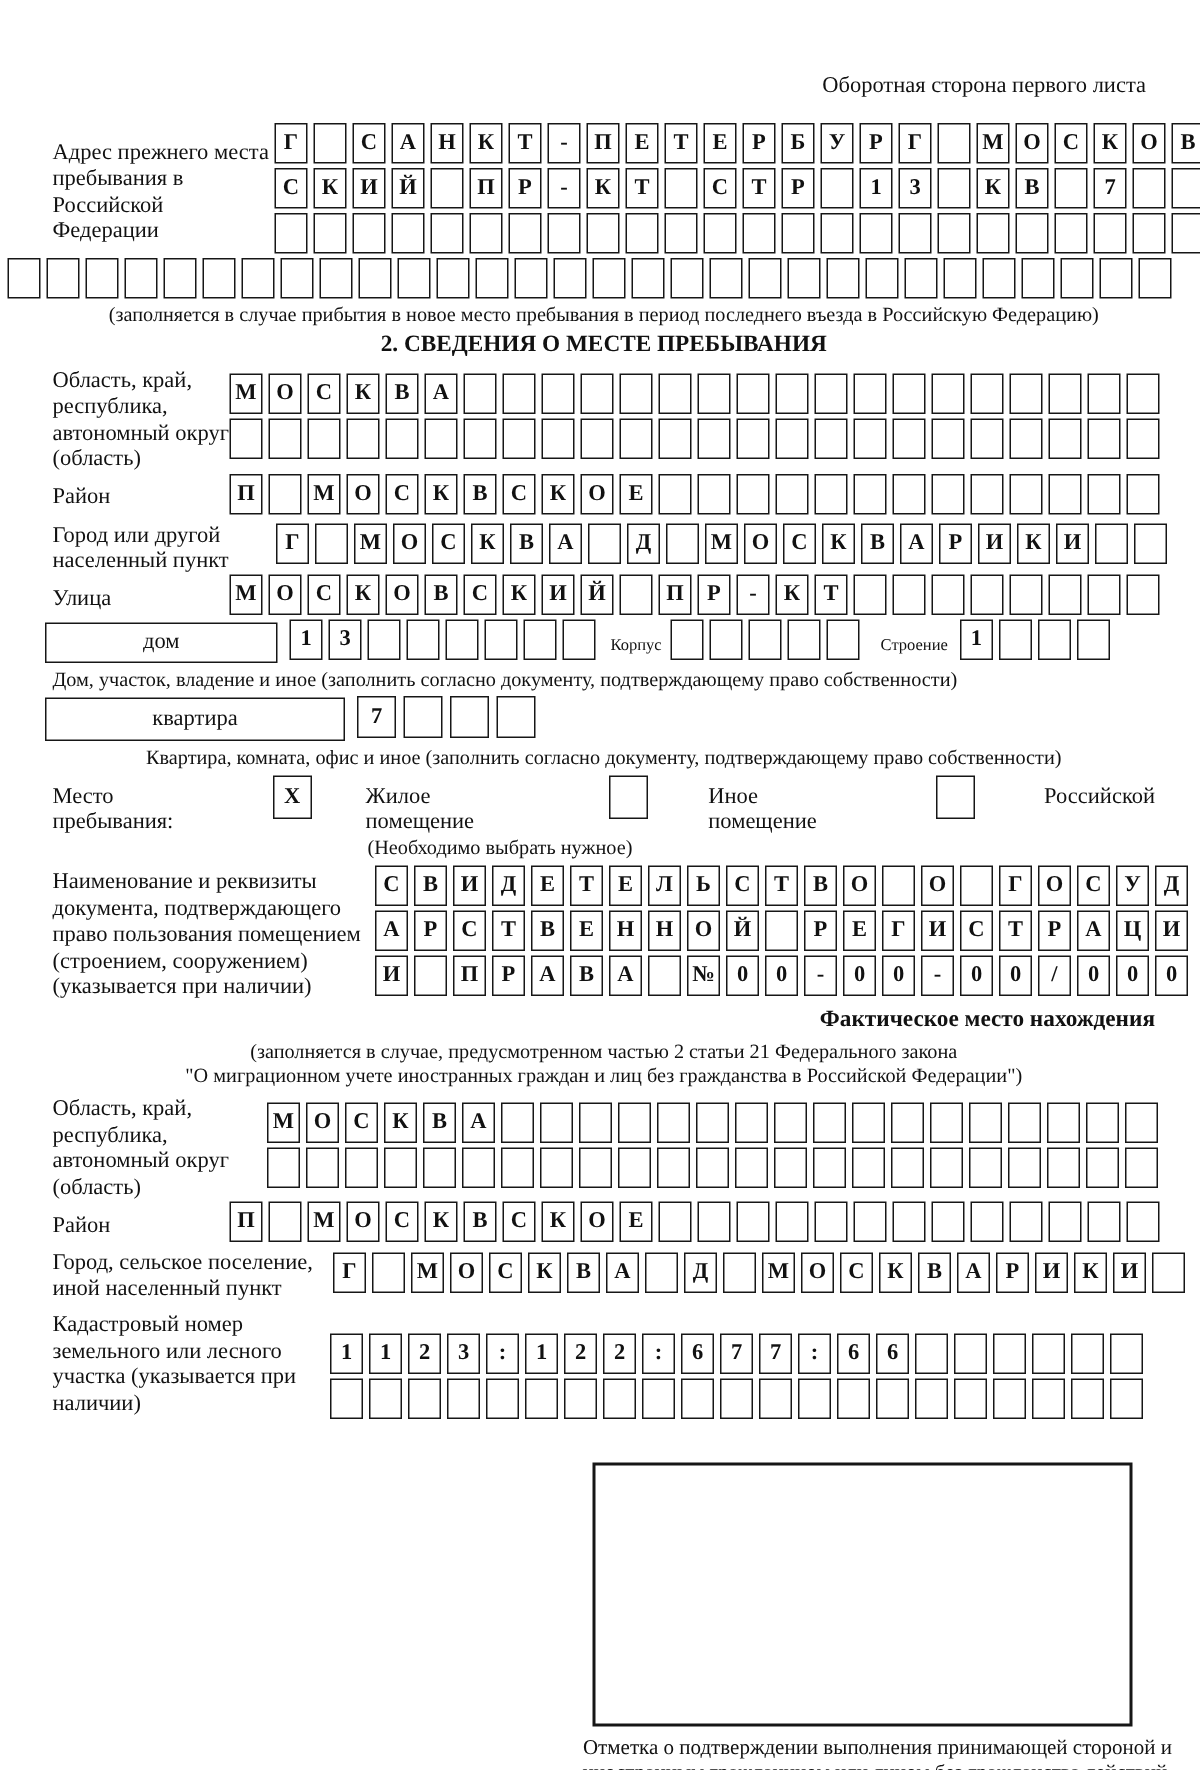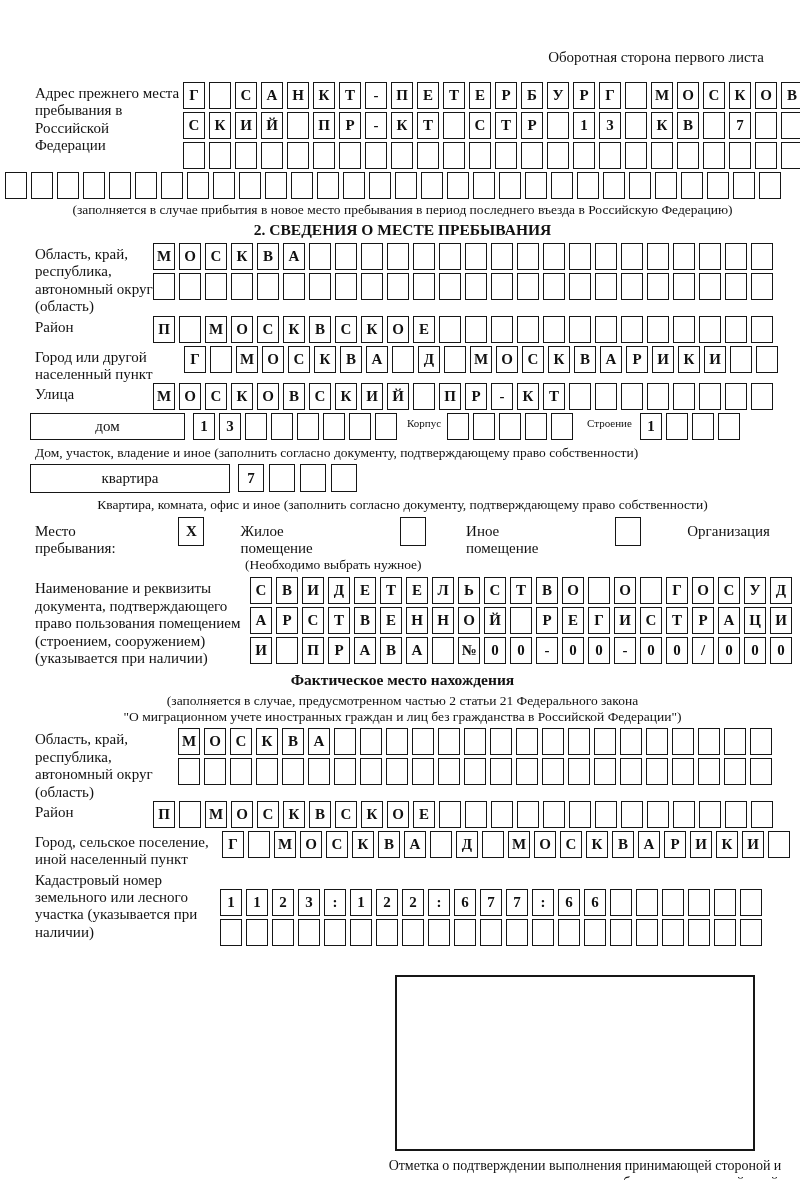--- a/index.html
+++ b/index.html
@@ -5,21 +5,21 @@
   * { margin:0; padding:0; box-sizing:border-box; }
   html,body { background:#ffffff; }
   body {
     width:800px; height:1180px; overflow:hidden;
     font-family:"Liberation Serif","DejaVu Serif",serif;
     color:#111; position:relative;
   }
   .page { padding:20px 30px 0 35px;margin-top:29px; }
   .header-note { text-align:right; font-size:15px; margin-bottom:16px; padding-right:6px; }
 
-  .frow { display:flex; align-items:flex-start; }
+  .frow { display:flex; align-items:center; }
   .label { font-size:15px; line-height:1.16; padding-top:3px; }
   .w148 { width:148px; flex:none; }
   .w118 { width:118px; flex:none; }
   .w135 { width:135px; flex:none; }
   .w143 { width:143px; flex:none; }
   .w187 { width:187px; flex:none; }
   .w185 { width:185px; flex:none; }
   .w215 { width:215px; flex:none; }
 
   .cells { display:flex; margin-bottom:3px; }
@@ -53,21 +53,21 @@
   .stamp-box {
     width:360px; height:176px; border:2px solid #161616;
     margin-left:360px; margin-top:26px;
   }
   .stamp-caption {
     width:424px; margin-left:338px; margin-top:6px;
     font-size:14px; text-align:center; line-height:1.25;
   }
   .mb3 { margin-bottom:3px; }
   .mb2 { margin-bottom:2px; }
-  .mt4 { margin-top:4px; }
+  .mt4 { margin-top:4px;text-align:right; }
 </style>
 </head>
 <body>
 
 <div class="page">
 
   <div class="header-note">Оборотная сторона первого листа</div>
 
   <div class="frow">
     <div class="label w148">Адрес прежнего места пребывания в Российской Федерации</div>
@@ -376,21 +376,21 @@
   </div>
   <div class="fineprint mb3" style="text-align:center">Квартира, комната, офис и иное (заполнить согласно документу, подтверждающему право собственности)</div>
 
   <div class="stay-row">
     <span class="opt-label" style="width:140px">Место пребывания:</span>
     <span class="checkbox" style="margin-left:3px">X</span>
     <span class="opt-label" style="margin-left:8px; width:124px">Жилое помещение</span>
     <span class="checkbox" style="margin-left:32px"></span>
     <span class="opt-label" style="margin-left:12px; width:116px">Иное помещение</span>
     <span class="checkbox" style="margin-left:28px"></span>
-    <span class="opt-label" style="margin-left:18px">Организация</span>
+    <span class="opt-label" style="margin-left:18px">Российской</span>
   </div>
   <div class="fineprint" style="text-align:left; padding-left:210px; margin-bottom:4px">(Необходимо выбрать нужное)</div>
 
   <div class="frow">
     <div class="label w215">Наименование и реквизиты документа, подтверждающего право пользования помещением (строением, сооружением) (указывается при наличии)</div>
     <div class="rowstack">
       <div class="cells">
           <span class="cell">С</span>
           <span class="cell">В</span>
           <span class="cell">И</span>

